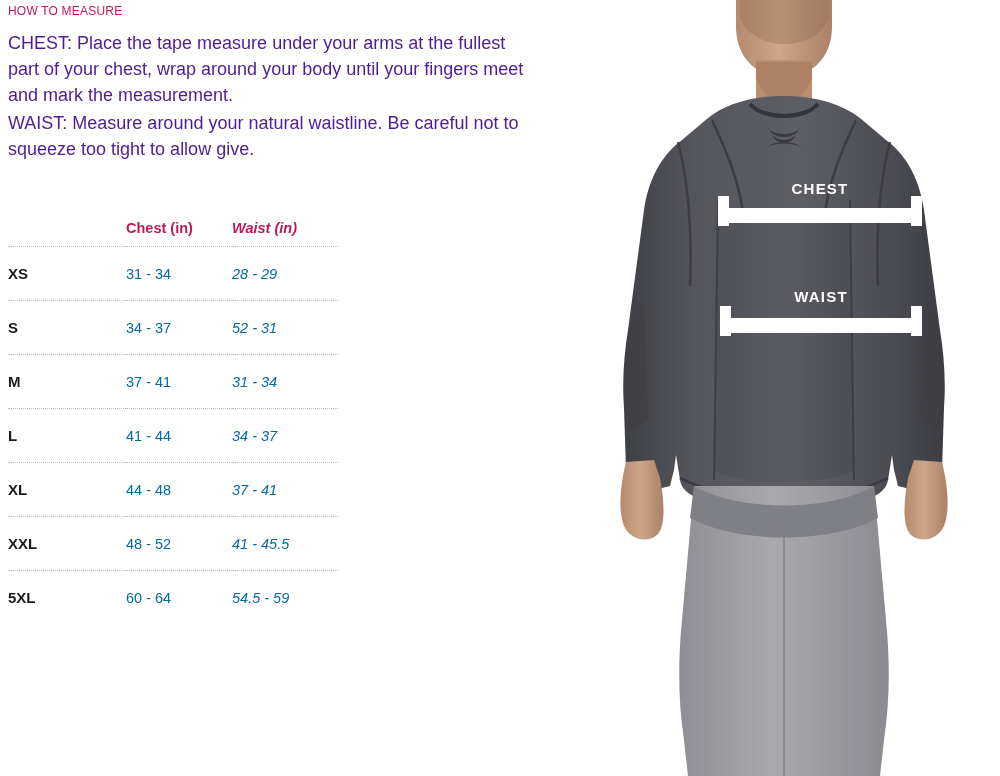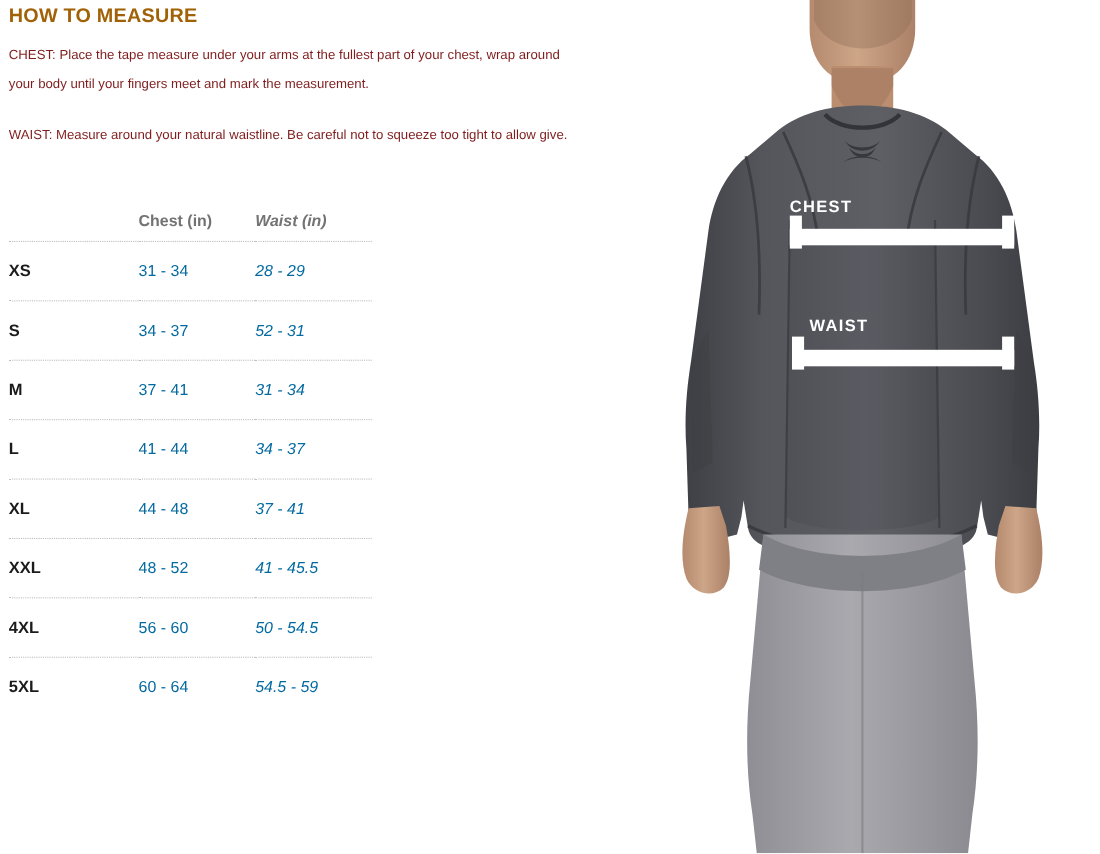--- a/index.html
+++ b/index.html
@@ -20,39 +20,39 @@
     width: 1000px;
     height: 776px;
   }
   .left-col {
     position: absolute;
     left: 8px;
     top: 0;
     width: 560px;
   }
   .section-title {
-    font-size: 18px;
-    font-weight: bold;
+    font-size: 12px;
+    font-weight: normal;
     letter-spacing: 0.2px;
-    color: #a16207;
+    color: #be185d;
     margin: 0;
     padding: 0;
   }
   #how-to-measure-title {
     padding-top: 4px;
   }
   .measure-paragraph {
-    font-size: 12px;
+    font-size: 18px;
     line-height: 26px;
-    color: #7f1d1d;
+    color: #4c1d95;
     margin: 12px 0 0 0;
     max-width: 520px;
   }
   .measure-paragraph + .measure-paragraph {
-    margin-top: 20px;
+    margin-top: 2px;
   }
   #size-chart-title {
     margin-top: 38px;
   }
 
   table.size-table {
     margin-top: 30px;
     border-collapse: collapse;
     width: 330px;
     table-layout: fixed;
@@ -60,21 +60,21 @@
   table.size-table th, table.size-table td {
     text-align: left;
     font-size: 14.5px;
     color: #0369a1;
     padding: 0;
     height: 53px;
     vertical-align: middle;
   }
   table.size-table thead th {
     font-weight: bold;
-    color: #737373;
+    color: #be185d;
     height: 44px;
     vertical-align: bottom;
     padding-bottom: 10px;
   }
   table.size-table tbody tr {
     border-top: 1px dotted #bdbdbd;
     margin-left: 48px;
   }
   table.size-table th.col-size, table.size-table td.col-size {
     width: 118px;
@@ -109,21 +109,21 @@
     background: #ffffff;
     height: 15px;
     box-shadow: 0 0 0 0 rgba(0,0,0,0);
   }
   .band-label {
     position: absolute;
     color: #ffffff;
     font-size: 15px;
     font-weight: bold;
     letter-spacing: 1.2px;
-    text-align: left;
+    text-align: center;
   }
   .band-cap {
     position: absolute;
     background: #ffffff;
     width: 11px;
   }
 </style>
 </head>
 <body>
 
@@ -169,25 +169,20 @@
         </tr>
         <tr>
           <td class="col-size">XL</td>
           <td class="col-chest">44 - 48</td>
           <td class="col-waist">37 - 41</td>
         </tr>
         <tr>
           <td class="col-size">XXL</td>
           <td class="col-chest">48 - 52</td>
           <td class="col-waist">41 - 45.5</td>
-        </tr>
-        <tr>
-          <td class="col-size">4XL</td>
-          <td class="col-chest">56 - 60</td>
-          <td class="col-waist">50 - 54.5</td>
         </tr>
         <tr>
           <td class="col-size">5XL</td>
           <td class="col-chest">60 - 64</td>
           <td class="col-waist">54.5 - 59</td>
         </tr>
       </tbody>
     </table>
   </div>
 
@@ -292,16 +287,16 @@
     </svg>
 
     <div class="measure-band" style="left:150px; top:208px; width:204px;"></div>
     <div class="band-cap" style="left:150px; top:196px; height:30px;"></div>
     <div class="band-cap" style="left:343px; top:196px; height:30px;"></div>
     <div class="band-label" style="left:150px; top:180px; width:204px;">CHEST</div>
 
     <div class="measure-band" style="left:152px; top:318px; width:202px;"></div>
     <div class="band-cap" style="left:152px; top:306px; height:30px;"></div>
     <div class="band-cap" style="left:343px; top:306px; height:30px;"></div>
-    <div class="band-label" style="left:168px; top:288px; width:202px;">WAIST</div>
+    <div class="band-label" style="left:152px; top:288px; width:202px;">WAIST</div>
   </div>
 
 </div>
 
 </body></html>

